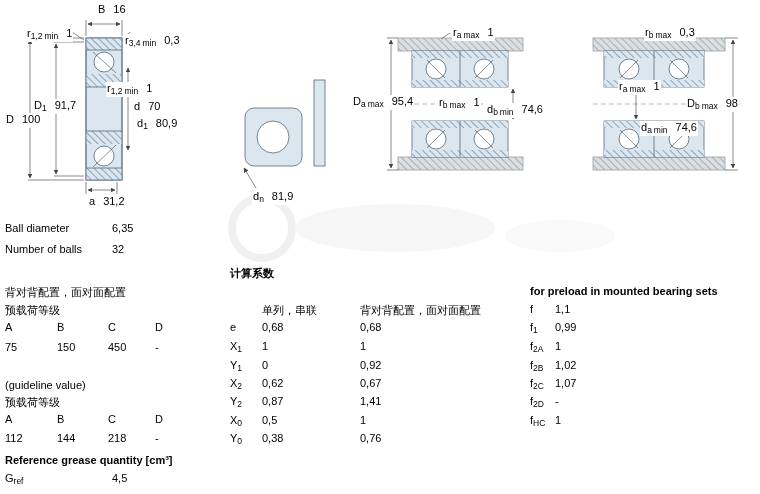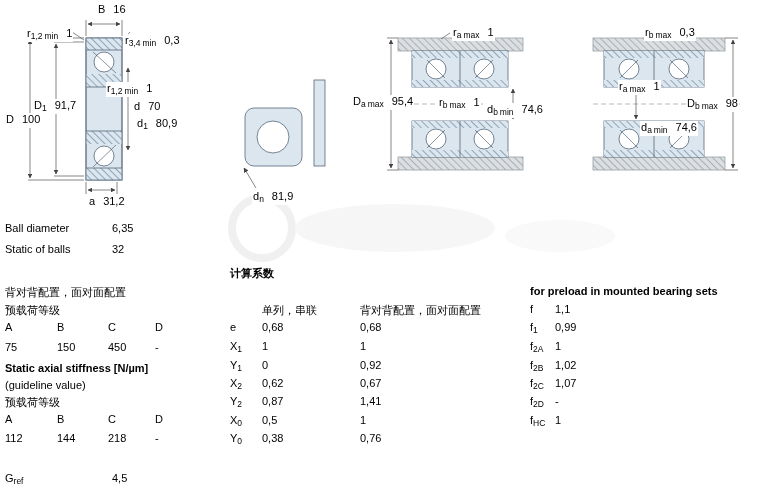--- a/index.html
+++ b/index.html
@@ -173,52 +173,52 @@
 <span class="dim" style="left:618px;top:80px"><span>r</span><sub>a</sub><span class="q">max</span><span class="v">1</span></span>
 <span class="dim" style="left:686px;top:97px"><span>D</span><sub>b</sub><span class="q">max</span><span class="v">98</span></span>
 <span class="dim" style="left:640px;top:121px"><span>d</span><sub>a</sub><span class="q">min</span><span class="v">74,6</span></span>
 
 <div class="col" style="left:5px;top:222px;width:220px;height:270px">
   <div class="trow" style="top:0px">
     <span class="lbl">Ball diameter</span>
     <span class="val" style="left:107px">6,35</span>
   </div>
   <div class="trow" style="top:21px">
-    <span class="lbl">Static of balls</span>
+    <span class="lbl">Number of balls</span>
     <span class="val" style="left:107px">32</span>
   </div>
   <div class="trow" style="top:63px">背对背配置，面对面配置</div>
   <div class="trow" style="top:81px">预载荷等级</div>
   <div class="trow" style="top:99px">
     <span class="pv" style="left:0">A</span>
     <span class="pv" style="left:52px">B</span>
     <span class="pv" style="left:103px">C</span>
     <span class="pv" style="left:150px">D</span>
   </div>
   <div class="trow" style="top:119px">
     <span class="pv" style="left:0">75</span>
     <span class="pv" style="left:52px">150</span>
     <span class="pv" style="left:103px">450</span>
     <span class="pv" style="left:150px">-</span>
   </div>
-  <div class="trow b" style="top:140px">Static axial stiffness [N/µm]</div>
   <div class="trow" style="top:157px">(guideline value)</div>
   <div class="trow" style="top:173px">预载荷等级</div>
   <div class="trow" style="top:191px">
     <span class="pv" style="left:0">A</span>
     <span class="pv" style="left:52px">B</span>
     <span class="pv" style="left:103px">C</span>
     <span class="pv" style="left:150px">D</span>
   </div>
   <div class="trow" style="top:210px">
     <span class="pv" style="left:0">112</span>
     <span class="pv" style="left:52px">144</span>
     <span class="pv" style="left:103px">218</span>
     <span class="pv" style="left:150px">-</span>
   </div>
+  <div class="trow b" style="top:232px">Reference grease quantity [cm³]</div>
   <div class="trow" style="top:250px">
     <span class="lbl"><span>G</span><sub>ref</sub></span>
     <span class="val" style="left:107px">4,5</span>
   </div>
 </div>
 
 <div class="col" style="left:230px;top:266px;width:290px;height:220px">
   <div class="trow b" style="top:0px">计算系数</div>
   <div class="trow" style="top:37px">
     <span class="cv1">单列，串联</span>

